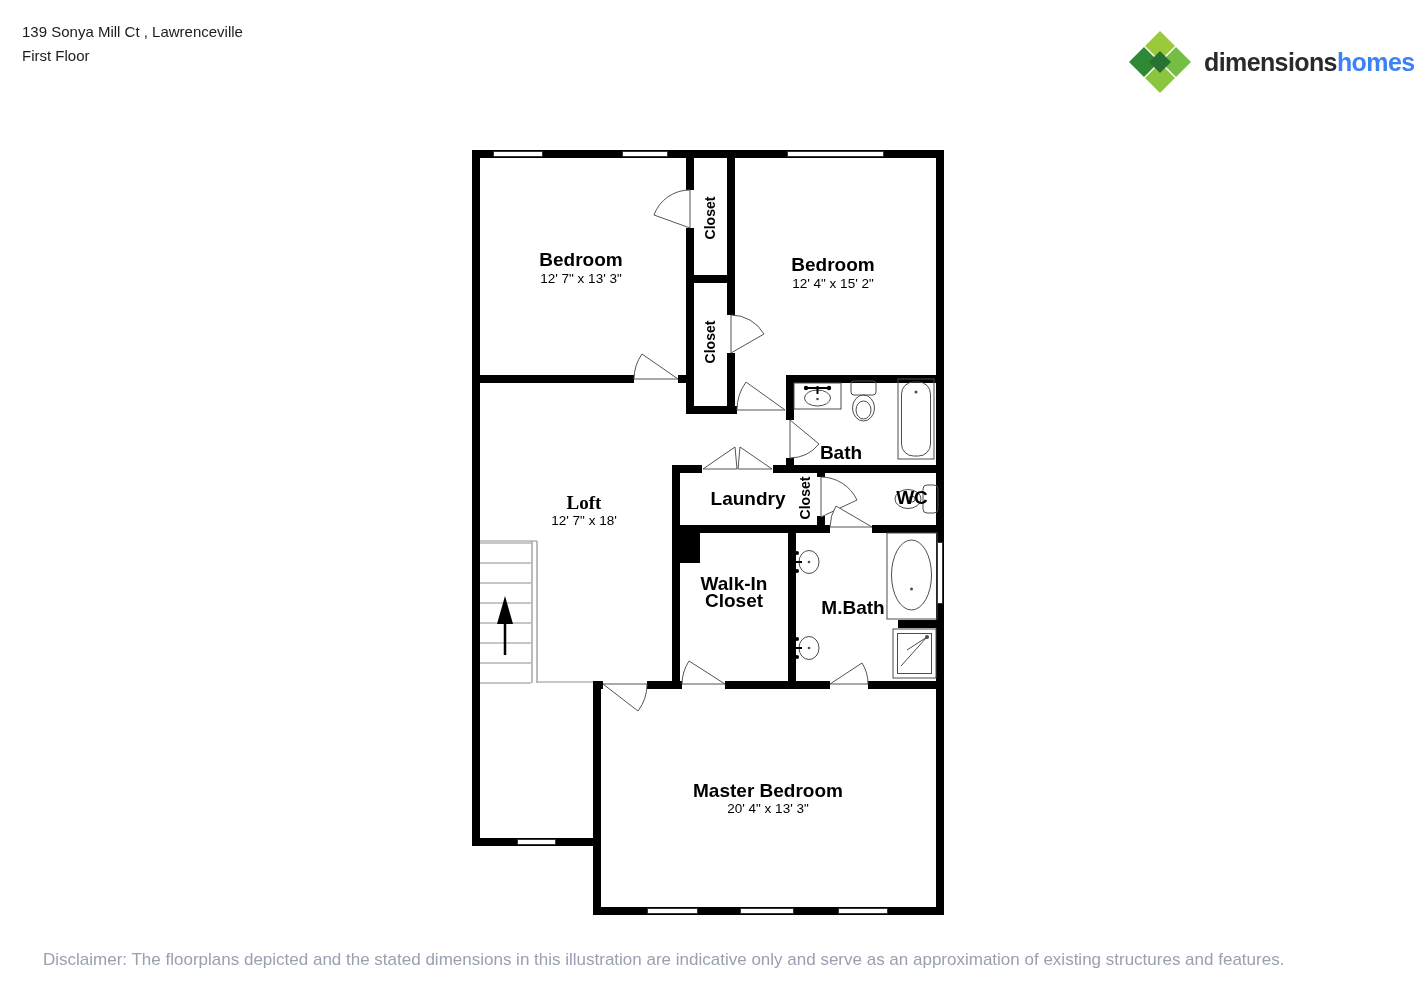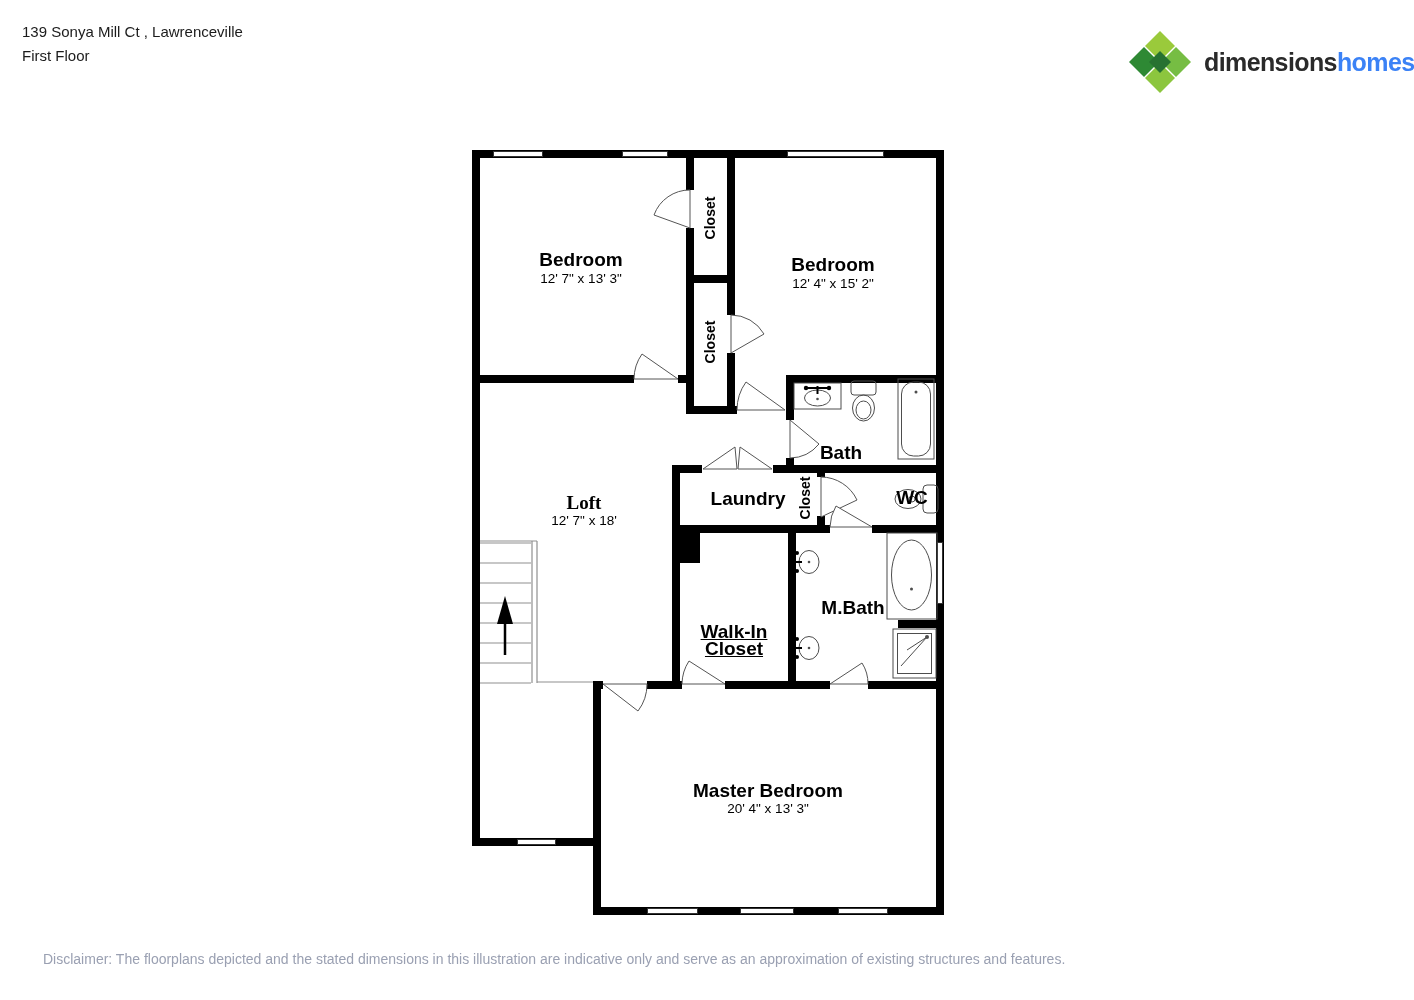--- a/index.html
+++ b/index.html
@@ -17,21 +17,21 @@
 
   .plan { position:absolute; left:0; top:0; }
 
   .lbl { position:absolute; transform:translate(-50%,-50%); font-size:19px;
          font-weight:bold; color:#000; white-space:nowrap; text-align:center; }
   .dim { font-weight:normal; font-size:13.5px; }
   .vert { transform:translate(-50%,-50%) rotate(-90deg); font-size:14px; }
   .two-line span { display:block; line-height:17px; }
 
   .disclaimer { position:absolute; left:43px; top:951px; color:#9aa0b2;
-                font-size:14px; line-height:17.5px; }
+                font-size:17px; line-height:17.5px; }
 </style>
 </head>
 <body>
 
 <div class="header">
   <div>139 Sonya Mill Ct , Lawrenceville</div>
   <div>First Floor</div>
 </div>
 
 <div class="logo">
@@ -216,21 +216,21 @@
 
 <div class="lbl" style="left:584px; top:503px;font-family:Liberation Serif, serif;">Loft</div>
 <div class="lbl dim" style="left:584px; top:520px;">12' 7" x 18'</div>
 
 <div class="lbl" style="left:748px; top:499px;">Laundry</div>
 
 <div class="lbl vert" style="left:805px; top:498px;">Closet</div>
 
 <div class="lbl" style="left:912px; top:498px;">WC</div>
 
-<div class="lbl two-line" style="left:734px; top:640px;text-decoration:underline;">
+<div class="lbl two-line" style="left:734px; top:592px;">
   <span>Walk-In</span>
   <span>Closet</span>
 </div>
 
 <div class="lbl" style="left:853px; top:608px;text-align:center;">M.Bath</div>
 
 <div class="lbl" style="left:768px; top:791px;">Master Bedroom</div>
 <div class="lbl dim" style="left:768px; top:808px;">20' 4" x 13' 3"</div>
 
 <div class="disclaimer">

